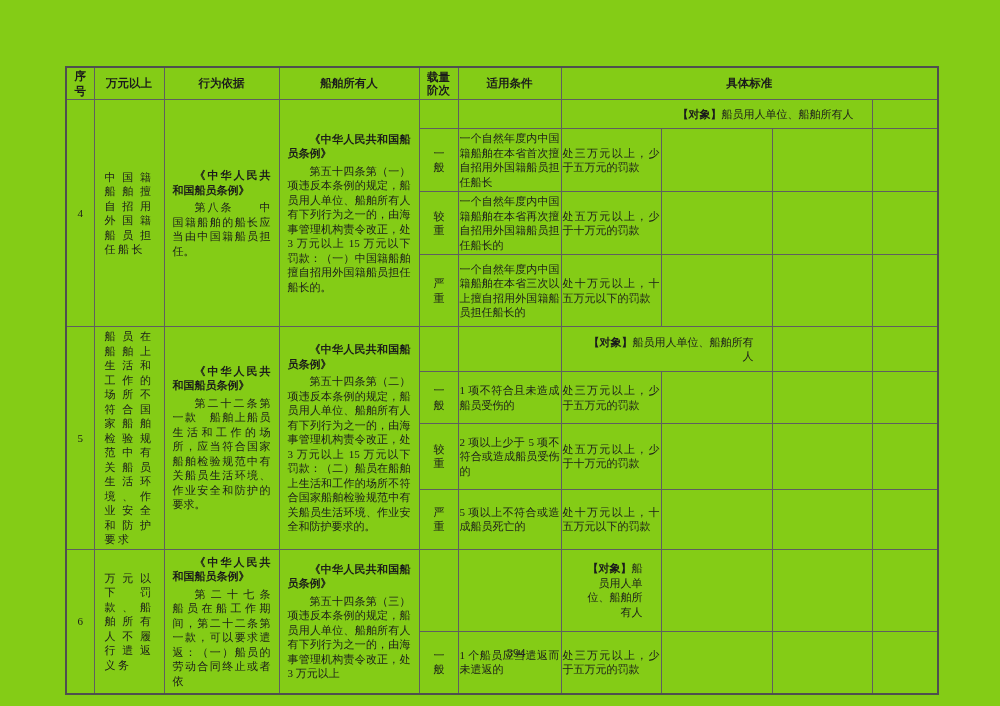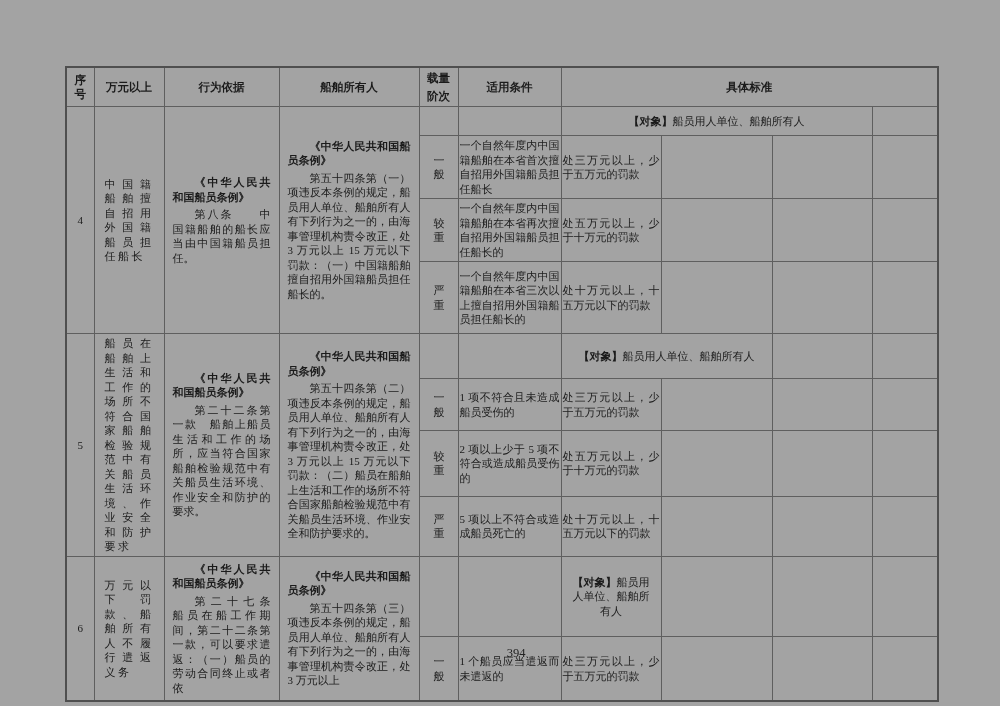--- a/index.html
+++ b/index.html
@@ -1,36 +1,36 @@
 <!DOCTYPE html>
 <html><head>
 <meta charset="utf-8">
 <style>
   html,body{margin:0;padding:0;background:#ffffff;}
   body{width:1000px;height:706px;overflow:hidden;
        font-family:"Liberation Serif","DejaVu Serif",serif;color:#1b1b1b;}
-  .sheet{position:relative;width:1000px;height:706px;background:#a3a3a3;}
+  .sheet{position:relative;width:1000px;height:706px;background:#84cc16;}
   table.law{position:absolute;left:65px;top:66px;width:872px;
             border-collapse:collapse;table-layout:fixed;
             border:2px solid #4f4f4f;}
   td,th{border:1px solid #5f5f5f;font-size:11px;line-height:14.5px;
         padding:1px 5px;vertical-align:middle;overflow:hidden;
         word-break:break-all;}
   th{font-family:"Liberation Sans","DejaVu Sans",sans-serif;
      font-weight:bold;font-size:11.5px;text-align:center;padding:1px 2px;}
-  th.wrap2{white-space:pre-line;line-height:18px;}
+  th.wrap2{white-space:pre-line;line-height:13px;}
   td.num{text-align:center;}
   td.violation{text-align:justify;text-justify:inter-character;
                letter-spacing:2.5px;padding:2px 10px;}
   td.basis{padding:2px 5px;}
   td.basis p{margin:3px;text-indent:2em;text-align:justify;text-justify:inter-character;}
   .law-title{font-family:"Liberation Sans","DejaVu Sans",sans-serif;font-weight:bold;}
   td.tier{text-align:center;padding:1px 14px;}
   td.cond,td.pen{text-align:justify;text-justify:inter-character;padding:2px 1px;}
-  td.obj{text-align:center;padding:2px 6px;}
+  td.obj{text-align:right;padding:2px 18px;}
   .obj-label{font-family:"Liberation Sans","DejaVu Sans",sans-serif;font-weight:bold;}
   .pagenum{position:absolute;left:0;top:646px;width:992px;text-align:center;
            font-size:12.5px;color:#222;margin-left:20px;}
 </style>
 </head>
 <body>
 
 <div class="sheet">
 
   <table class="law">

